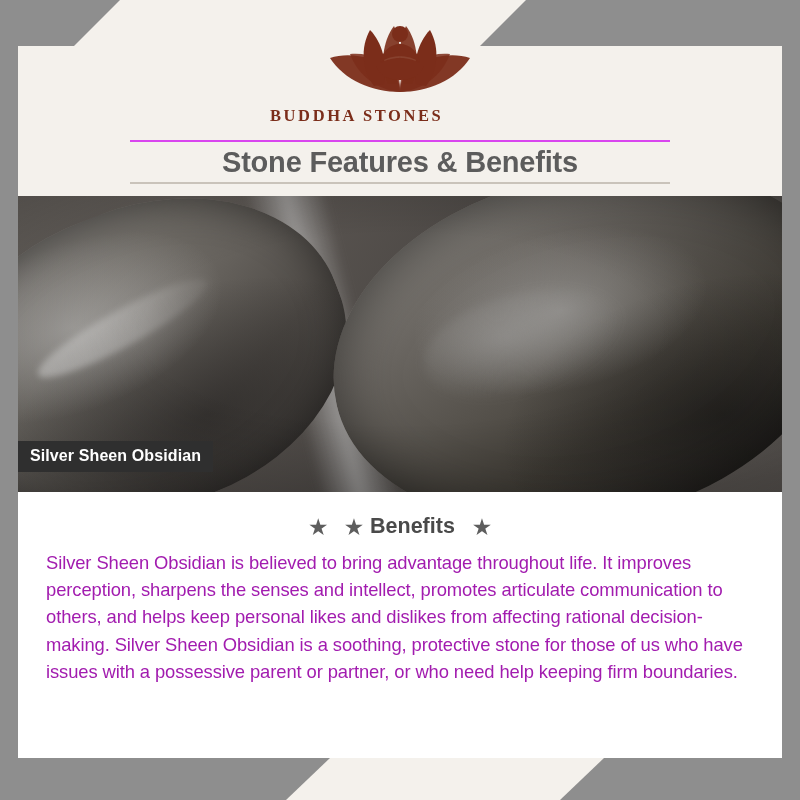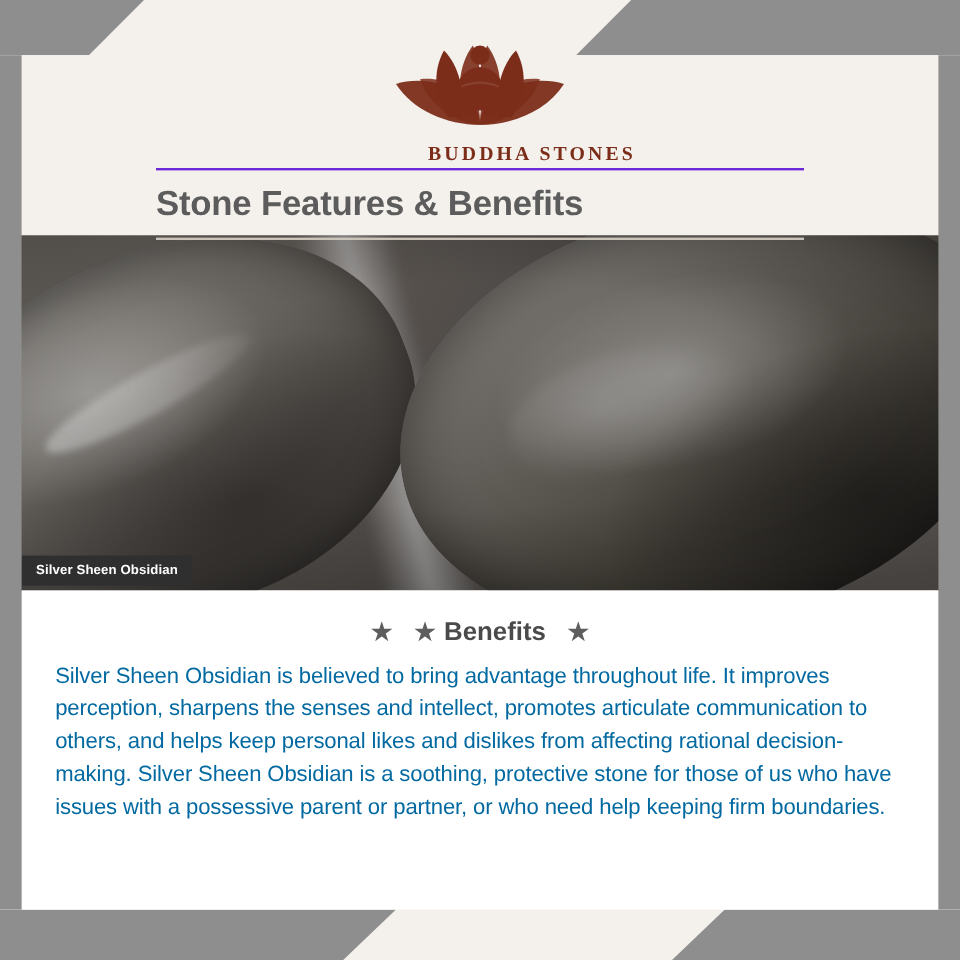--- a/index.html
+++ b/index.html
@@ -51,46 +51,47 @@
   
   .header {
     position: absolute;
     top: 0; left: 0; right: 0;
     height: 196px;
     background: #f4f1ec;
     z-index: 4;
   }
   .logo-wrap {
     position: absolute;
-    top: 20px; left: 50%;
+    top: 8px; left: 50%;
     transform: translateX(-50%);
     width: 260px;
-    text-align: right;
+    text-align: left;
   }
   .lotus {
     display: block;
     margin: 0 auto;
   }
   .brand {
     margin-top: 2px;
     font-size: 16.5px;
     letter-spacing: 2.6px;
     font-weight: bold;
     color: #7b2d1a;
     font-family: "Liberation Serif", serif;
   }
   .title-band {
     position: absolute;
     left: 130px; right: 130px;
     top: 140px;
-    height: 60px;
-    border-top: 2px solid #6d28d9;
+    height: 44px;
+    border-top: 2px solid #d946ef;
     border-bottom: 2px solid #c9c3ba;
     display: flex;
     align-items: center;
+    justify-content: center;
   }
   .title-band h1 {
     font-size: 29px;
     font-weight: bold;
     color: #5c5c5c;
     letter-spacing: -0.2px;
     font-family: "Liberation Sans", sans-serif;
     white-space: nowrap;
   }
 
@@ -161,24 +162,24 @@
     transform: rotate(-14deg);
     background: linear-gradient(90deg, rgba(180,180,180,0.0), rgba(205,205,205,0.55), rgba(180,180,180,0.0));
     filter: blur(4px);
   }
   .photo-vignette {
     position: absolute; inset: 0;
     background: radial-gradient(ellipse 80% 80% at 50% 45%, rgba(0,0,0,0) 40%, rgba(0,0,0,0.35) 100%);
   }
   .photo-caption {
     position: absolute;
-    left: 18px; bottom: 4px;
+    left: 18px; bottom: 20px;
     background: #2f2f2f;
     color: #ffffff;
-    font-size: 11px;
+    font-size: 16px;
     font-weight: bold;
     padding: 6px 12px 7px 12px;
     letter-spacing: 0.1px;
     z-index: 3;
   }
 
   
   .content {
     position: absolute;
     top: 492px; left: 18px; right: 18px; bottom: 42px;
@@ -203,21 +204,21 @@
     white-space: nowrap;
   }
   .benefit .star {
     font-size: 20px;
     color: #5e5e5e;
     line-height: 1;
   }
   .desc {
     font-size: 18.4px;
     line-height: 1.48;
-    color: #0369a1;
+    color: #a21caf;
     text-align: left;
     letter-spacing: -0.1px;
   }
 </style>
 </head>
 <body>
 
 <div class="page">
 
   <div class="corner tl"></div>

